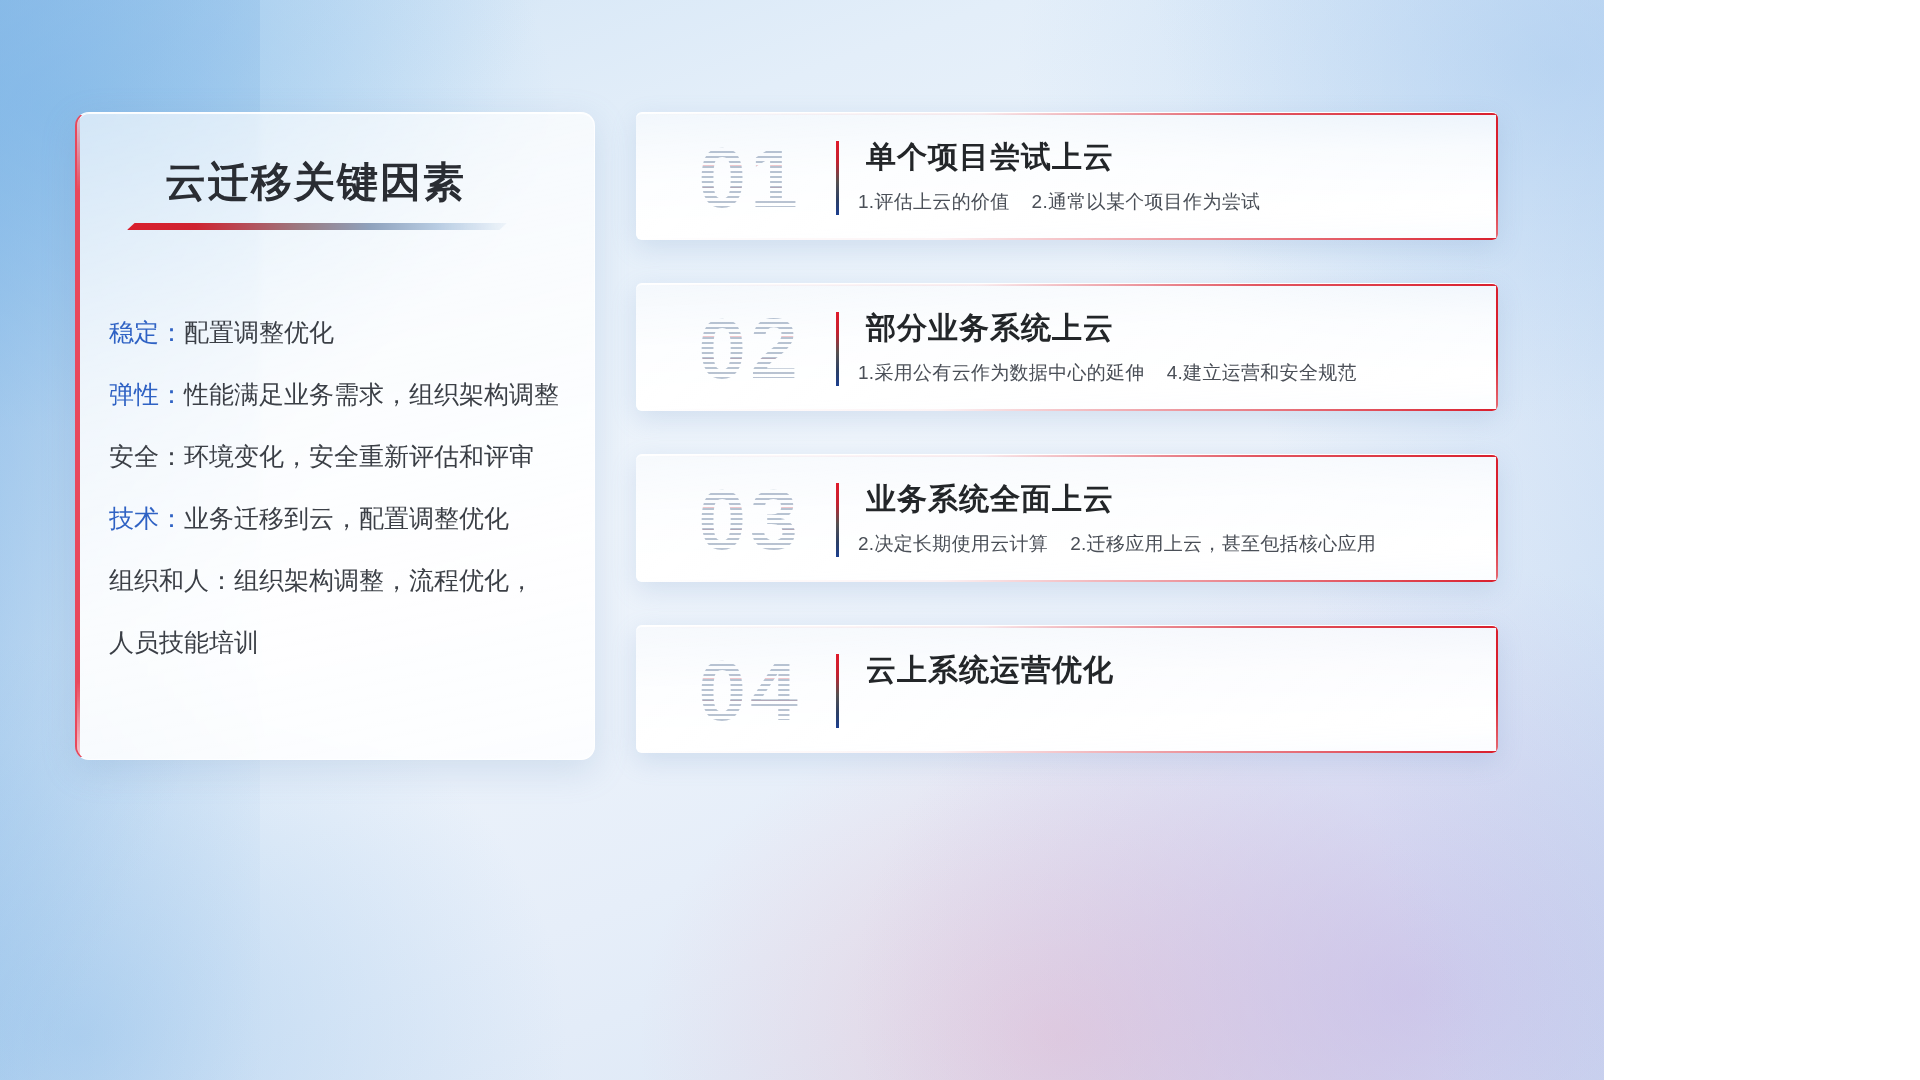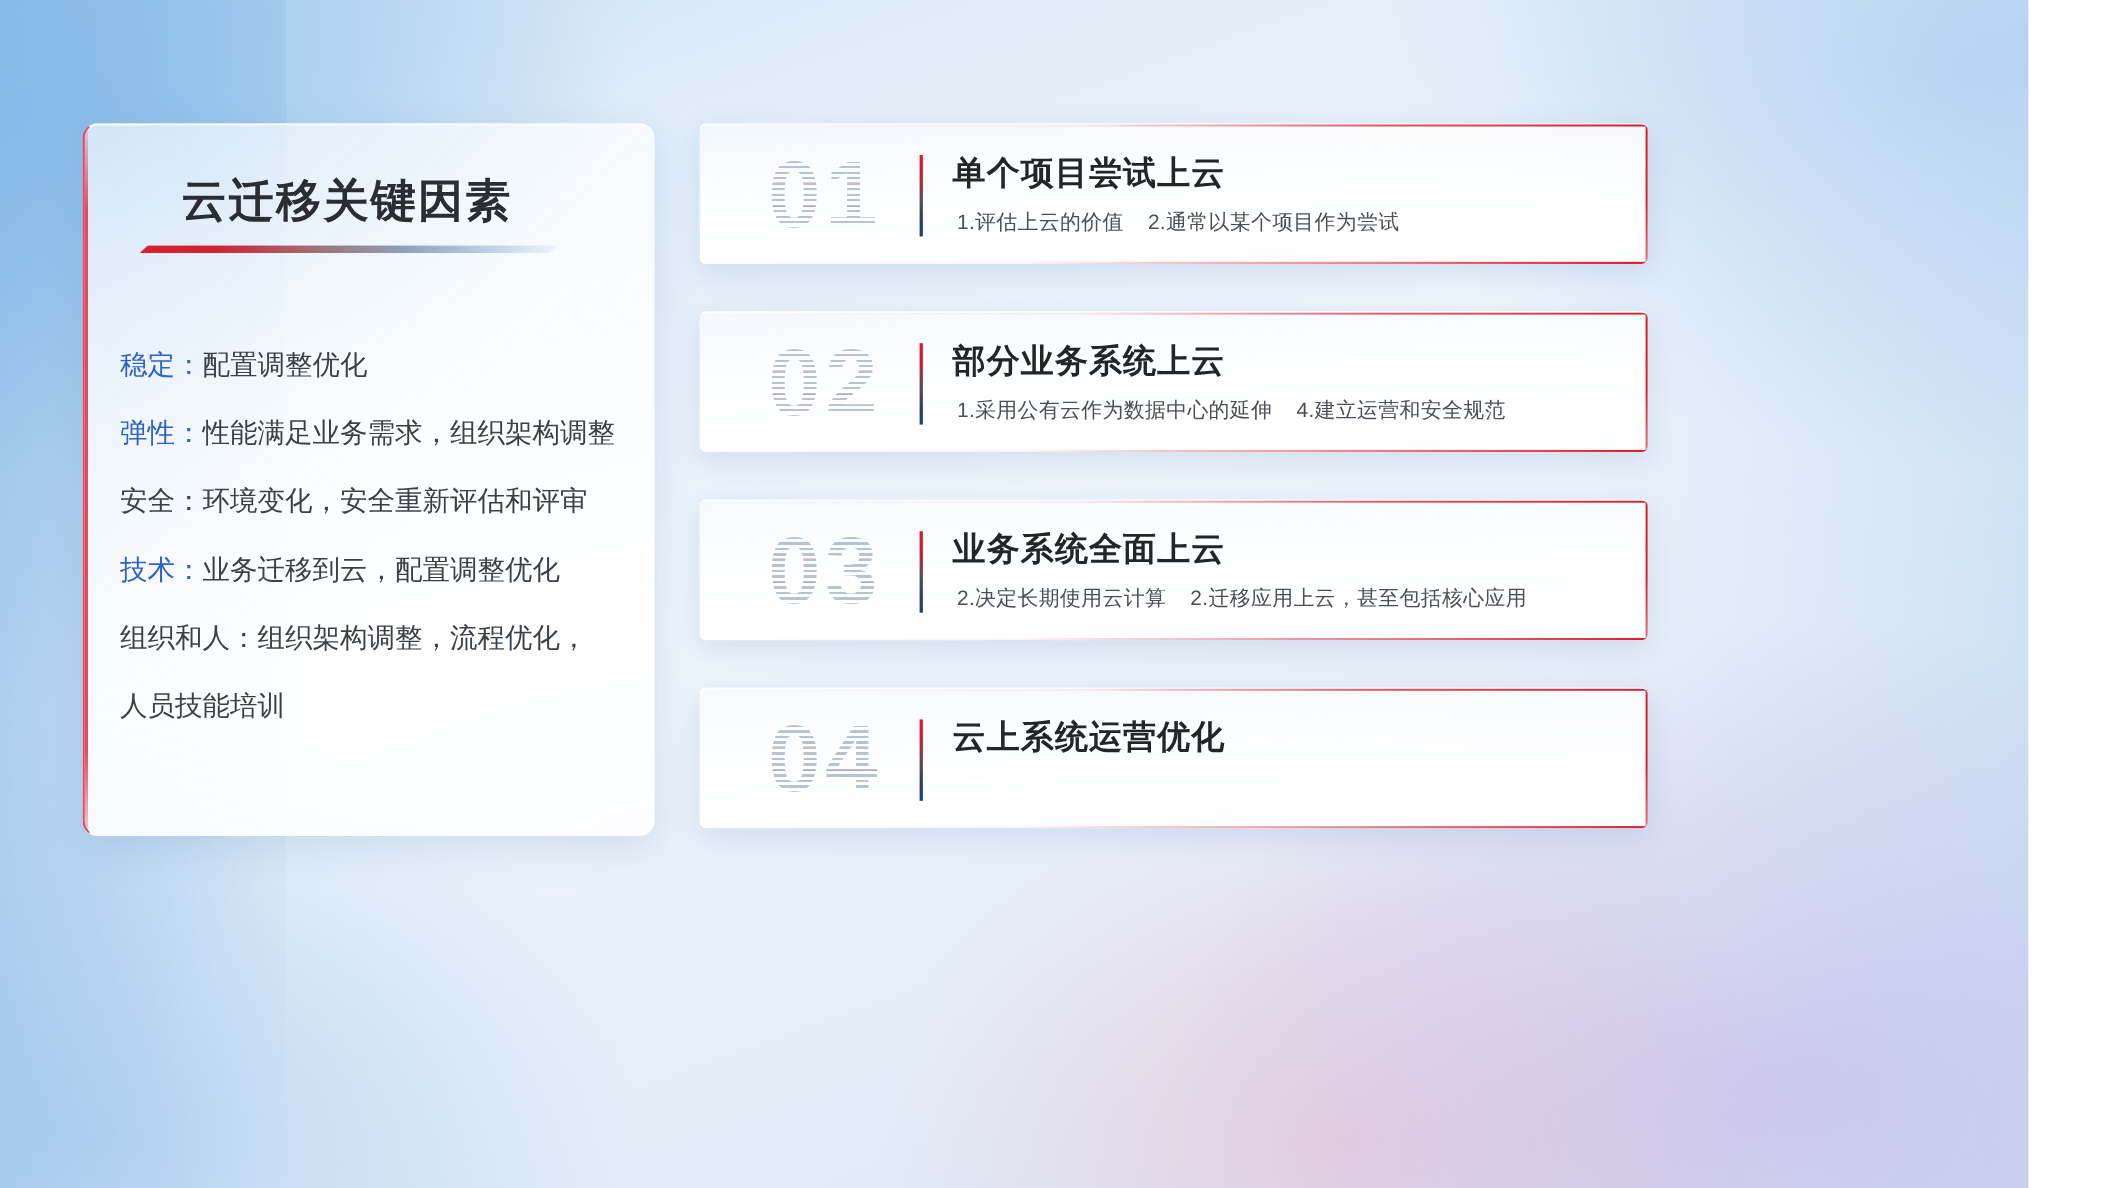--- a/index.html
+++ b/index.html
@@ -4,21 +4,21 @@
 <title>云迁移关键因素</title>
 <style>
   * { box-sizing: border-box; margin: 0; padding: 0; }
   html, body {
     width: 1920px; height: 1080px; overflow: hidden;
     font-family: "Liberation Sans", "DejaVu Sans", sans-serif;
   }
 
   
   .slide {
-    position: relative; width: 1844px; height: 1080px;
+    position: relative; width: 1604px; height: 1080px;
     background:
       radial-gradient(ellipse 900px 700px at 88% 92%, rgba(190,170,225,0.50) 0%, rgba(190,170,225,0.0) 62%),
       radial-gradient(ellipse 700px 560px at 66% 96%, rgba(236,178,196,0.45) 0%, rgba(236,178,196,0.0) 60%),
       radial-gradient(ellipse 760px 620px at 5% 96%, rgba(150,195,235,0.55) 0%, rgba(150,195,235,0.0) 64%),
       radial-gradient(ellipse 820px 520px at 3% 10%, rgba(145,198,238,0.70) 0%, rgba(145,198,238,0.0) 62%),
       radial-gradient(ellipse 900px 600px at 97% 6%, rgba(170,205,240,0.55) 0%, rgba(170,205,240,0.0) 60%),
       linear-gradient(160deg, #cfe3f5 0%, #e3eef9 22%, #eef4fb 45%, #e6eef9 68%, #d7e4f4 100%);
     overflow: hidden;
   }
   .bg-wash {
@@ -127,21 +127,21 @@
 
   .step-divider {
     position: absolute; left: 200px; top: 28px; width: 3px; height: 74px;
     background: linear-gradient(180deg, #e01b2b 0%, #c4202f 28%, #55504f 55%, #2b3f66 80%, #1c3f8f 100%);
   }
   .step-title {
     position: absolute; left: 230px; top: 24px;
     font-size: 30px; font-weight: 700; color: #232629; letter-spacing: 1px;
   }
   .step-sub {
-    position: absolute; left: 234px; top: 76px;
+    position: absolute; left: 222px; top: 76px;
     font-size: 19px; color: #4a4f57; letter-spacing: 0.3px; white-space: nowrap; text-align: right;
   }
   .step-sub .gap { display: inline-block; width: 22px; }
 </style>
 </head>
 <body>
 
 <div class="slide">
   <div class="bg-wash"></div>
   <div class="bg-streak"></div>

